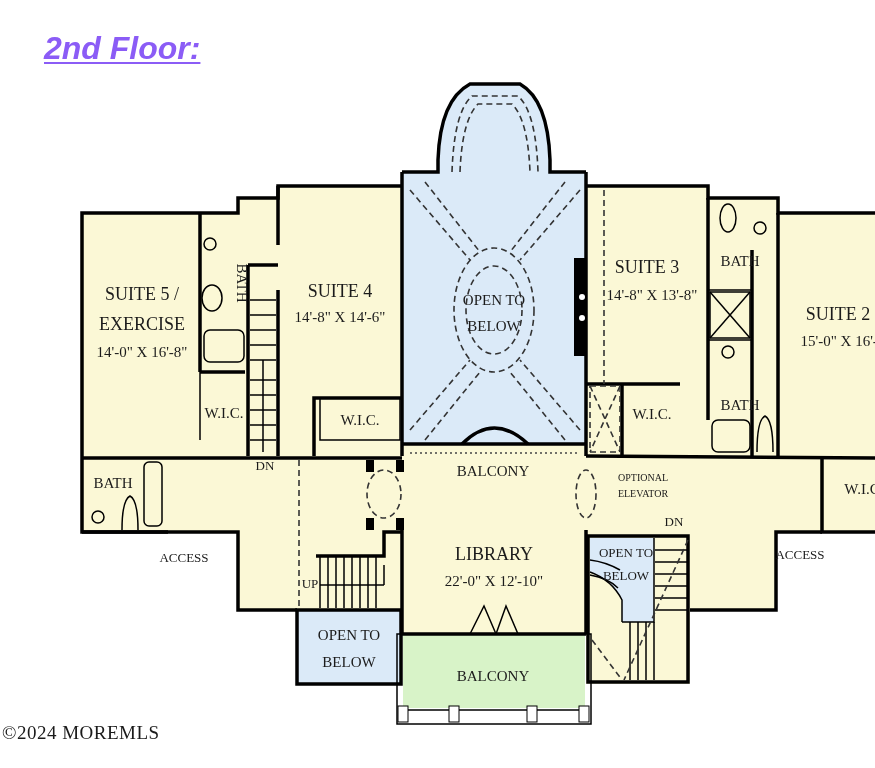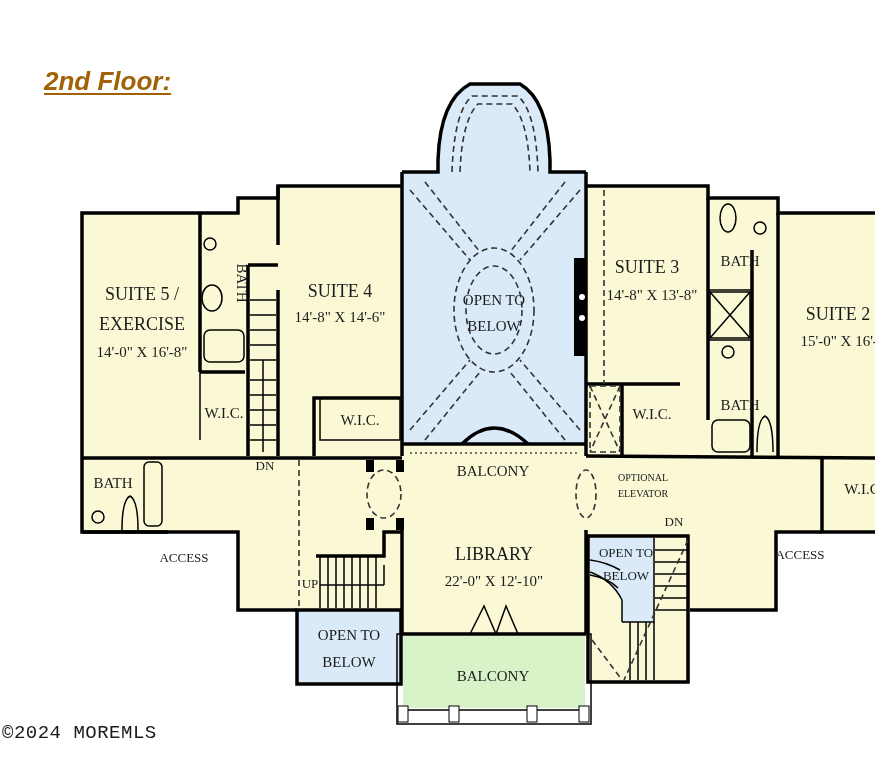--- a/index.html
+++ b/index.html
@@ -1,25 +1,25 @@
 <!DOCTYPE html>
 <html><head>
 <meta charset="utf-8">
 <style>
   html, body { margin: 0; padding: 0; background: #ffffff; }
   body { width: 875px; height: 768px; position: relative; overflow: hidden; font-family: "Liberation Serif", serif; }
   .page-title {
     position: absolute; left: 44px; top: 30px;
     font-family: "Liberation Sans", sans-serif; font-weight: bold; font-style: italic;
-    font-size: 26px; color: #a16207; text-decoration: underline; text-decoration-thickness: 2px;
-    text-underline-offset: 3px; letter-spacing: 0px; margin-top: 36px;
+    font-size: 32px; color: #8b5cf6; text-decoration: underline; text-decoration-thickness: 2px;
+    text-underline-offset: 3px; letter-spacing: 0px;
   }
   .watermark {
     position: absolute; left: 2px; top: 722px;
-    font-family: Liberation Mono, monospace; font-size: 19px; color: #1a1a1a;
+    font-family: Liberation Serif, serif; font-size: 19px; color: #1a1a1a;
     letter-spacing: 0.5px; font-weight: 300;
   }
   svg.plan { position: absolute; left: 0; top: 0; }
   .lbl { font-family: "Liberation Serif", serif; fill: #1b1b1b; text-anchor: middle; }
   .lbl-lg { font-size: 18px; }
   .lbl-md { font-size: 15px; }
   .lbl-sm { font-size: 13px; }
   .lbl-xs { font-size: 10px; }
   .wall { stroke: #000; stroke-width: 3.5; fill: none; }
   .thin { stroke: #000; stroke-width: 1.5; fill: none; }

